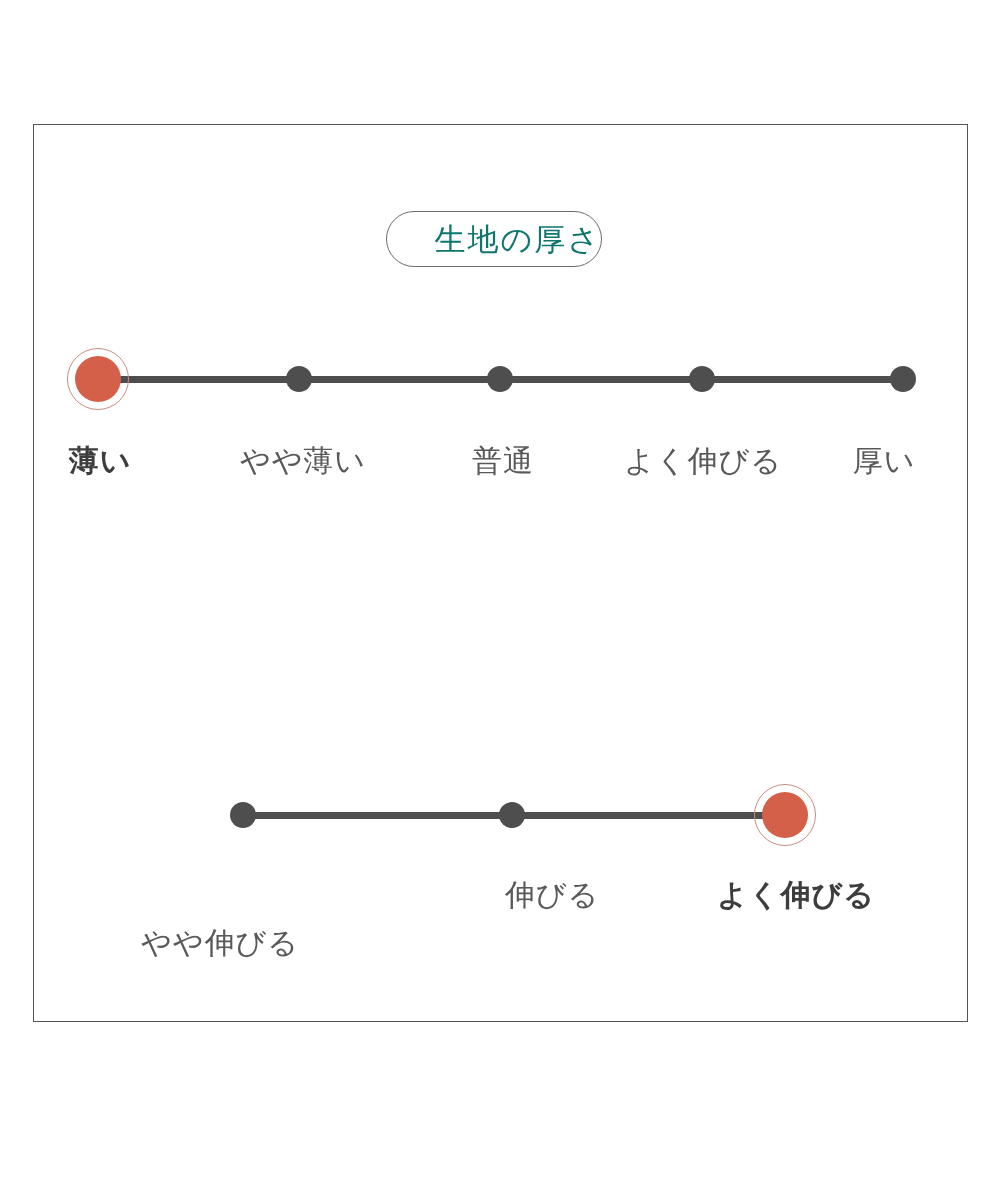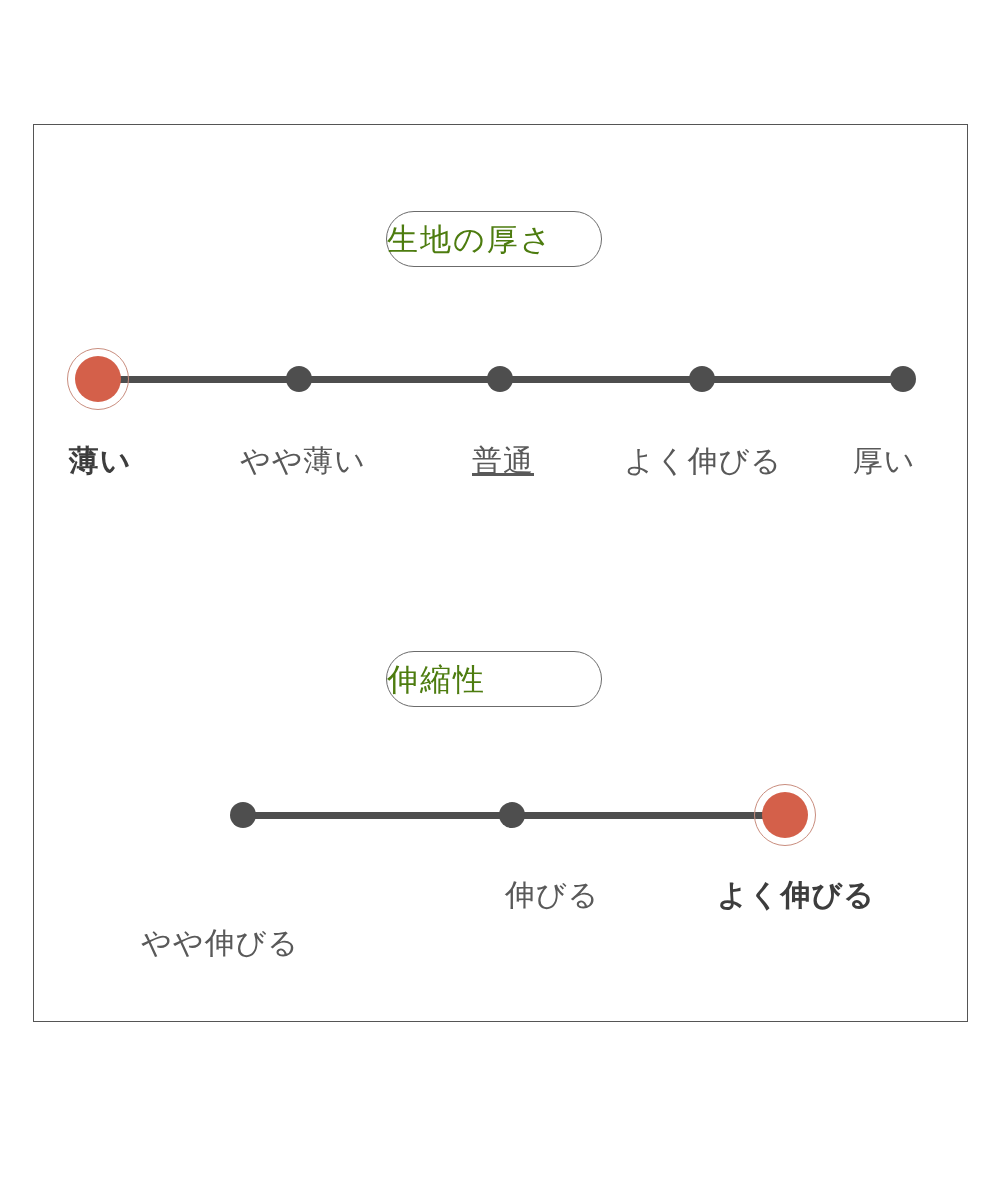--- a/index.html
+++ b/index.html
@@ -39,22 +39,22 @@
   
   .badge {
     position: absolute;
     box-sizing: border-box;
     height: 56px;
     border: 1.6px solid #6b6b6b;
     border-radius: 28px;
     background: #ffffff;
     display: flex;
     align-items: center;
-    justify-content: flex-start;
-    color: #4d7c0f;
+    justify-content: flex-end;
+    color: #0f766e;
     letter-spacing: 2px;
     font-size: 31px;
     line-height: 1;
     white-space: nowrap;
   }
   .badge-thickness {
     left: 386px;
     top: 211px;
     width: 216px;
   }
@@ -163,28 +163,25 @@
     <div class="node-ring" style="left:98px; top:379px;"></div>
     <div class="node active" style="left:98px; top:379px;"></div>
 
     <div class="node" style="left:299px; top:379px;"></div>
     <div class="node" style="left:500px; top:379px;"></div>
     <div class="node" style="left:702px; top:379px;"></div>
     <div class="node" style="left:903px; top:379px;"></div>
 
     <div class="tick-label active" style="left:100px; top:446px;">薄い</div>
     <div class="tick-label" style="left:303px; top:446px;text-align:center;">やや薄い</div>
-    <div class="tick-label" style="left:503px; top:446px;text-decoration:underline;">普通</div>
+    <div class="tick-label" style="left:503px; top:446px;">普通</div>
     <div class="tick-label" style="left:703px; top:446px;">よく伸びる</div>
     <div class="tick-label" style="left:884px; top:446px;">厚い</div>
   </div>
 
-  <div class="badge badge-stretch">
-    <span>伸縮性</span>
-  </div>
 
   <div class="scale">
     <div class="track track-stretch"></div>
 
     <div class="node" style="left:243px; top:815px;"></div>
     <div class="node" style="left:512px; top:815px;"></div>
 
     <div class="node-ring" style="left:785px; top:815px;"></div>
     <div class="node active" style="left:785px; top:815px;"></div>
 

